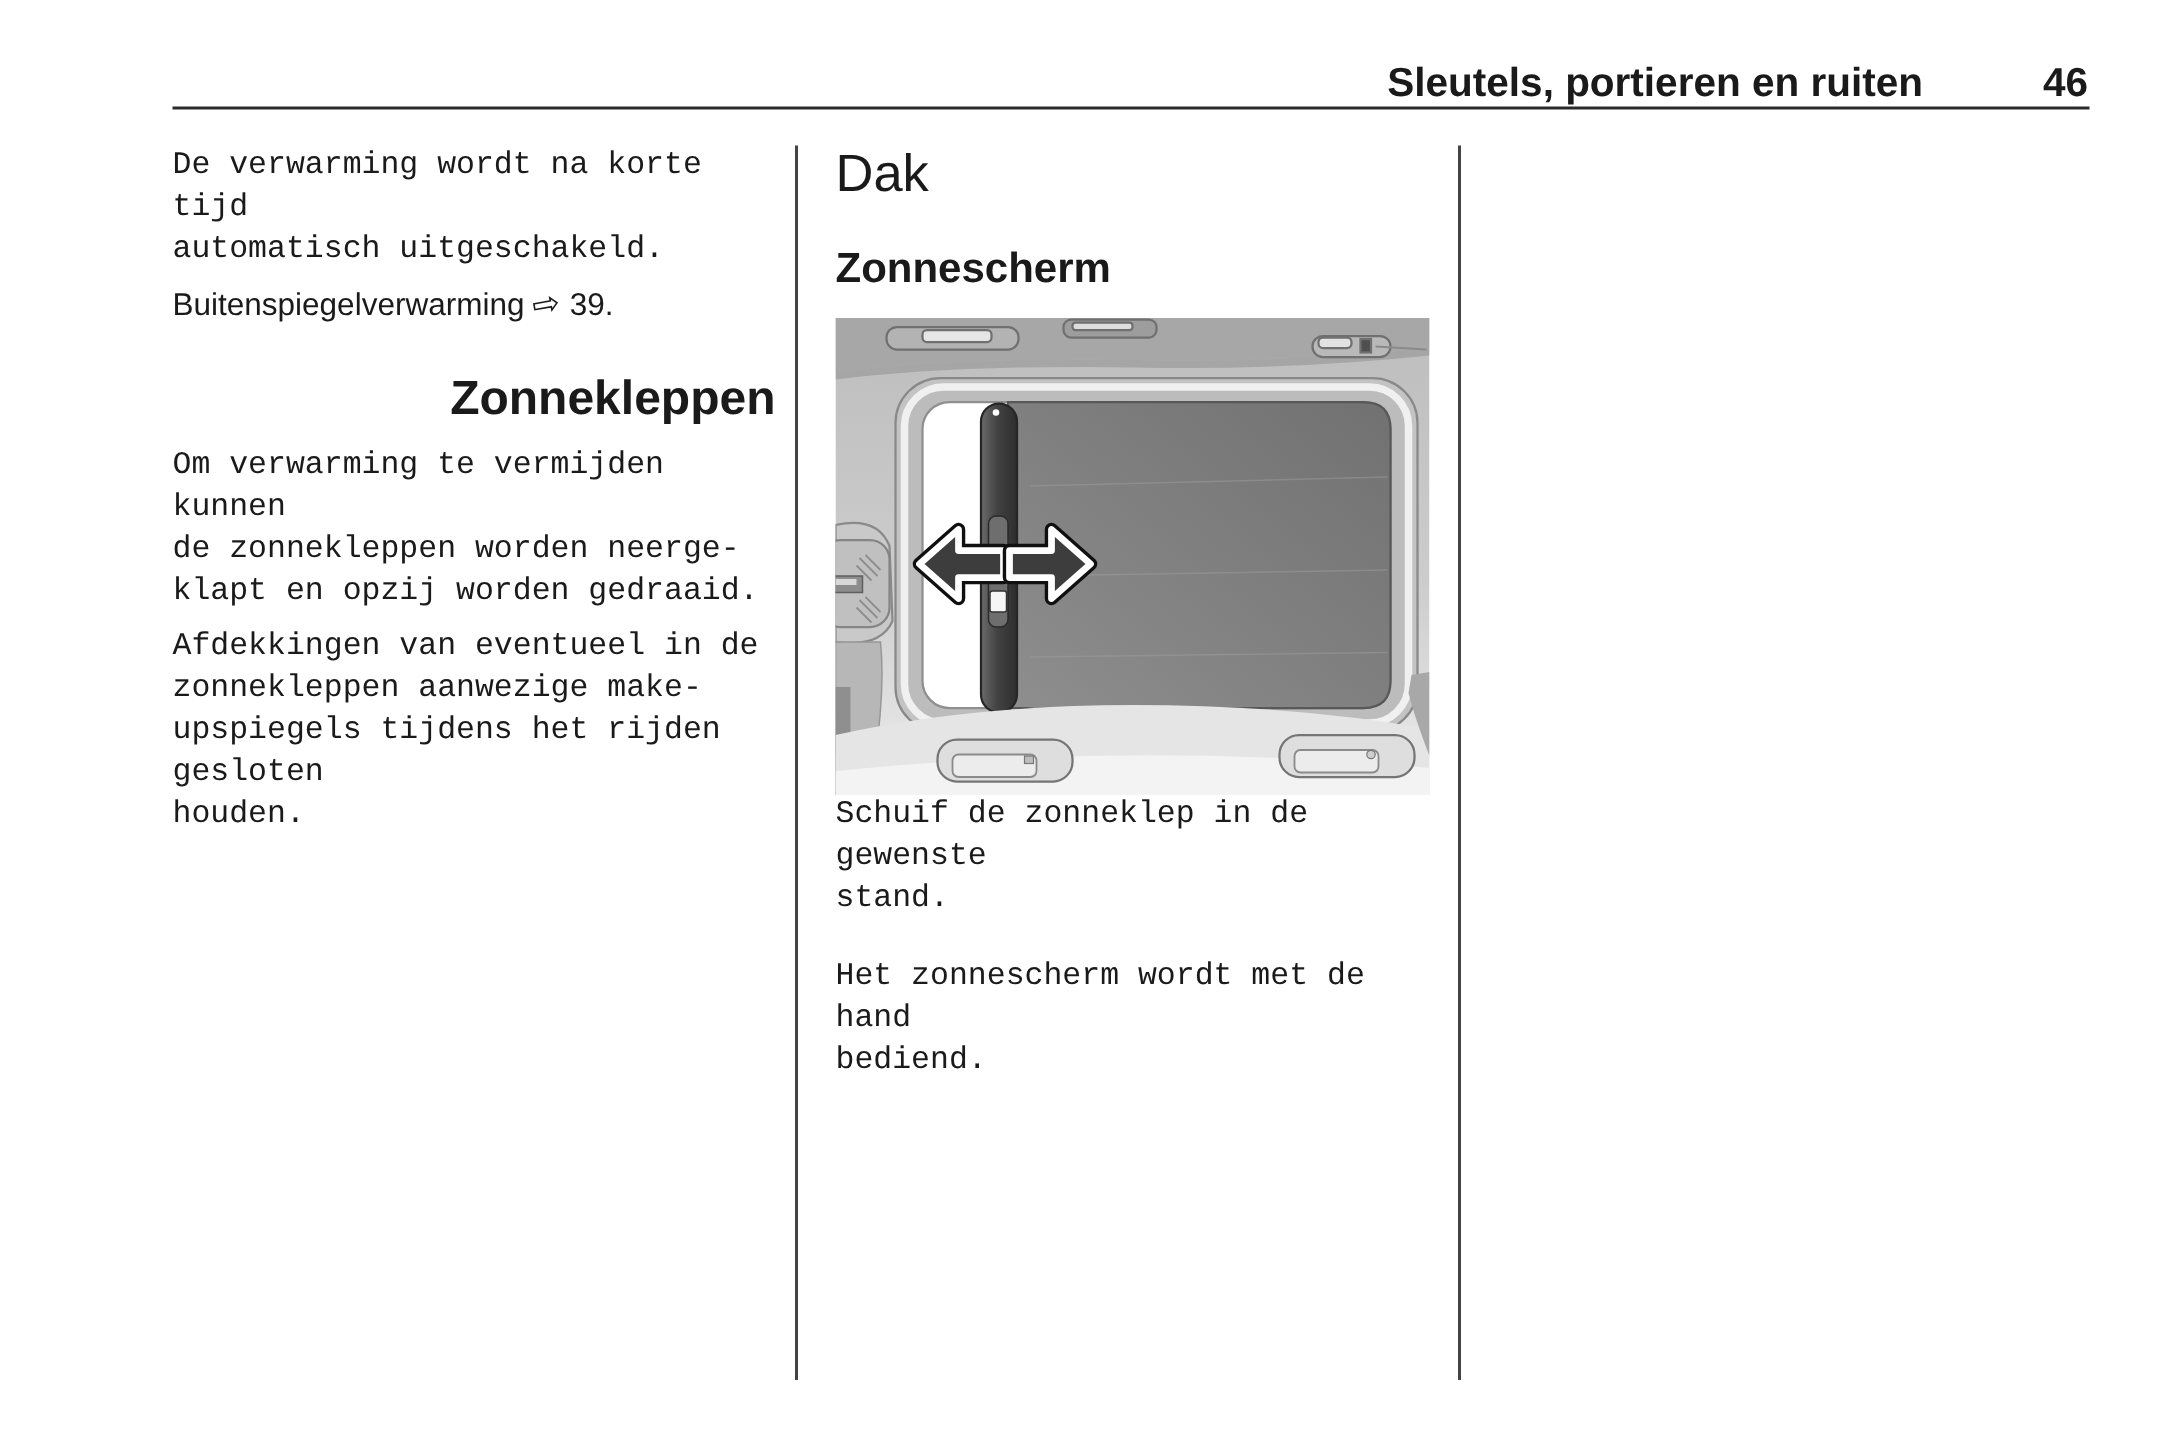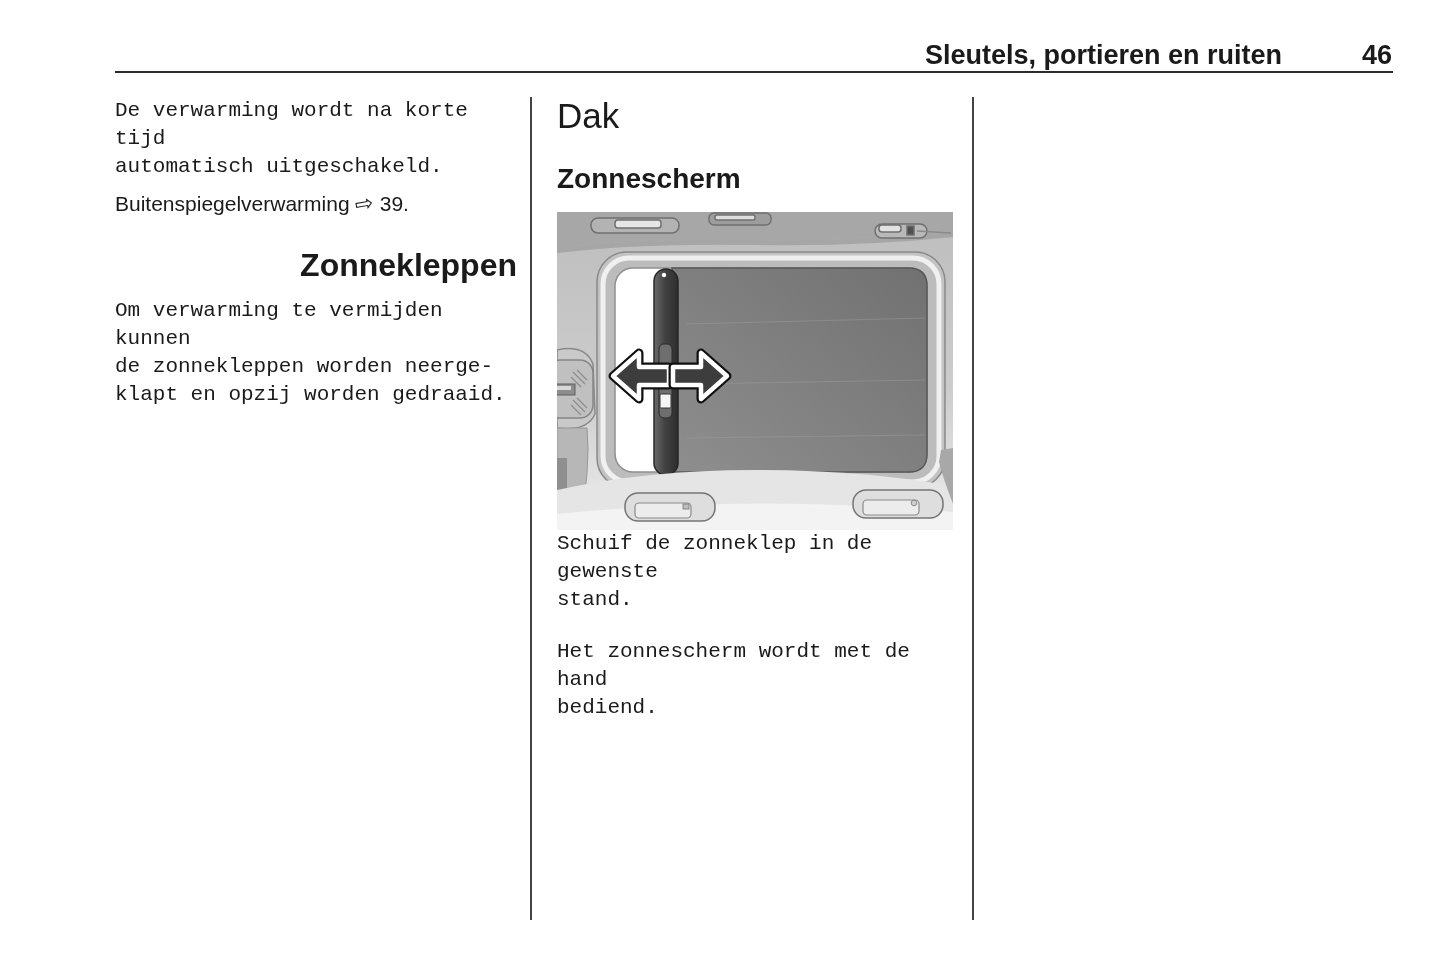--- a/index.html
+++ b/index.html
@@ -94,20 +94,24 @@
 <div class="vdivider d2"></div>
 
 <section class="col col-left">
   <p class="body-p">De verwarming wordt na korte tijd
 automatisch uitgeschakeld.</p>
   <p class="ref-line"><span>Buitenspiegelverwarming</span> <span class="ref-arrow">⇨</span> <span>39.</span></p>
   <h2 class="h-topic">Zonnekleppen</h2>
   <p class="body-p">Om verwarming te vermijden kunnen
 de zonnekleppen worden neerge-
 klapt en opzij worden gedraaid.</p>
+  <p class="body-p">Afdekkingen van eventueel in de
+zonnekleppen aanwezige make-
+upspiegels tijdens het rijden gesloten
+houden.</p>
 </section>
 
 <section class="col col-middle">
   <h1 class="h-chapter">Dak</h1>
   <h2 class="h-section">Zonnescherm</h2>
 
   <figure class="sunroof-figure">
     <svg viewBox="0 0 396 318" width="396" height="318" xmlns="http://www.w3.org/2000/svg">
       <defs>
         <linearGradient id="gBg" x1="0" y1="0" x2="0" y2="1">

